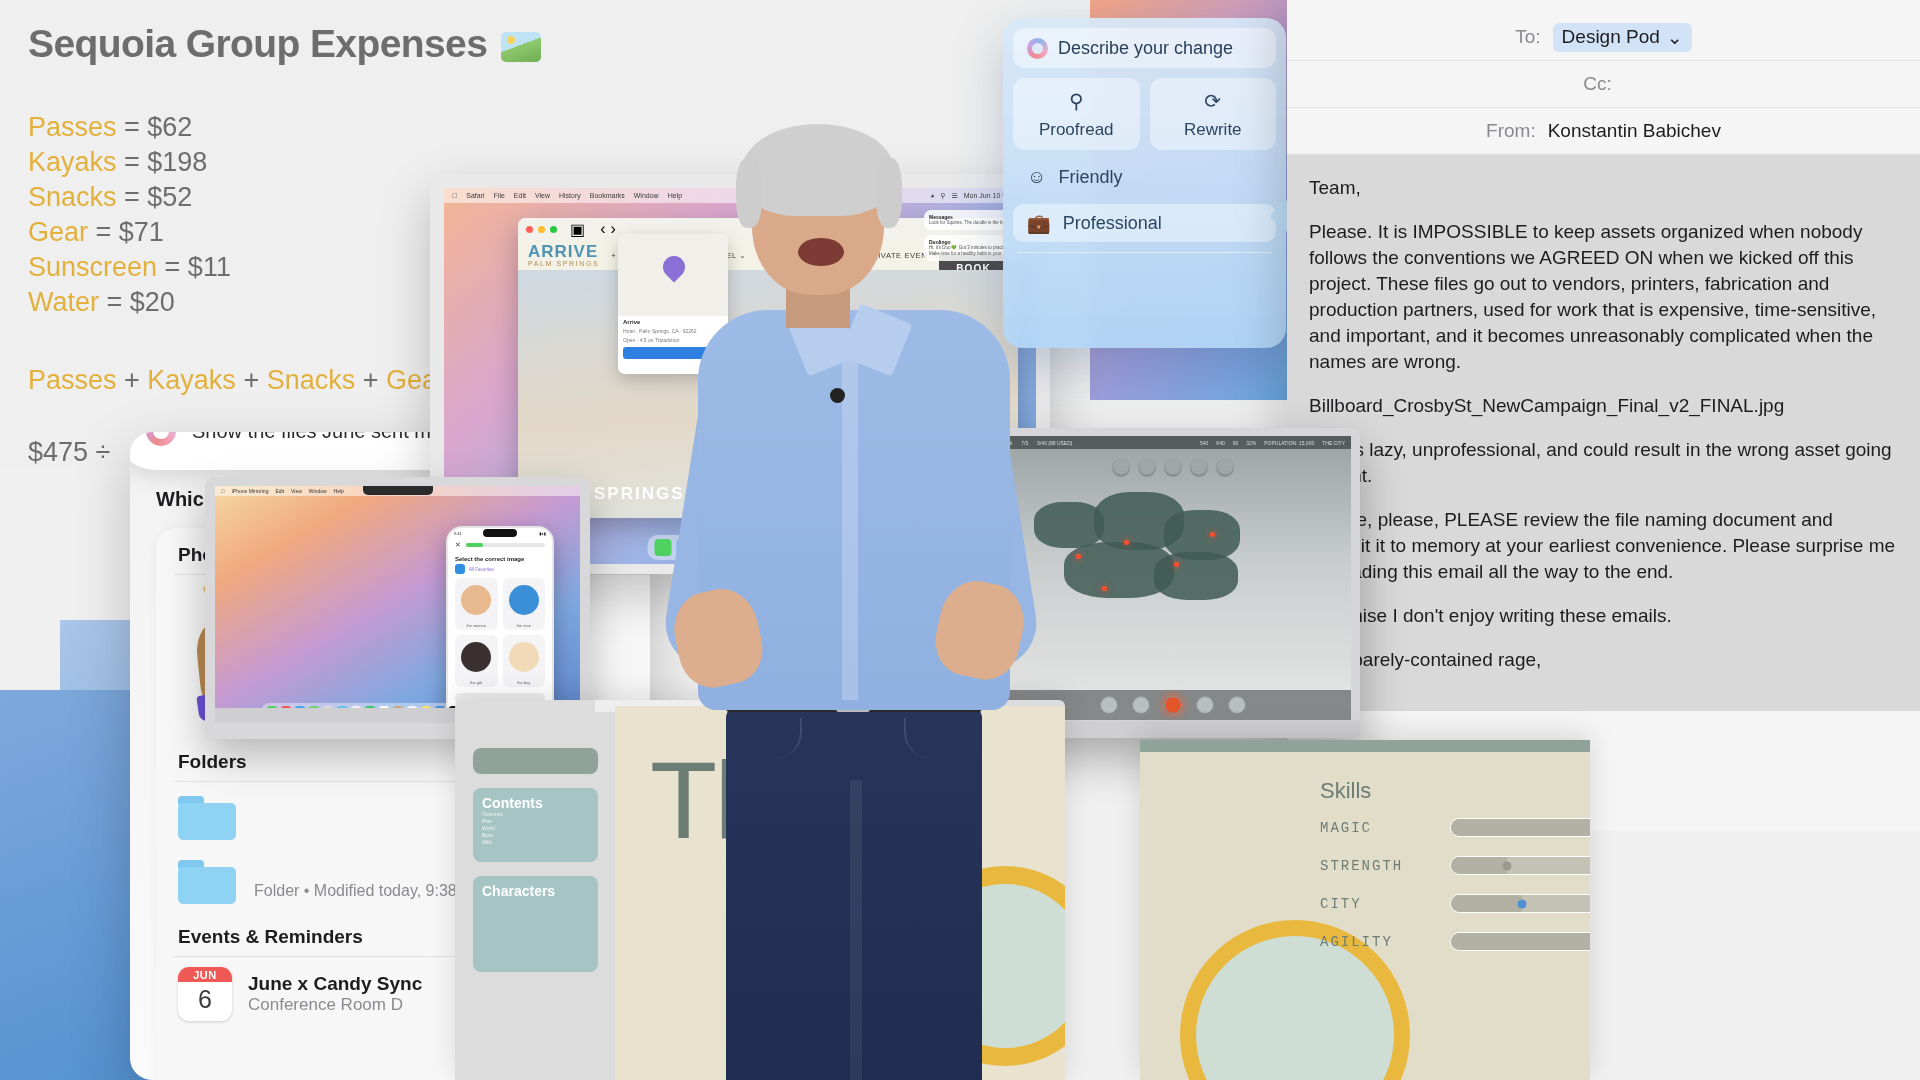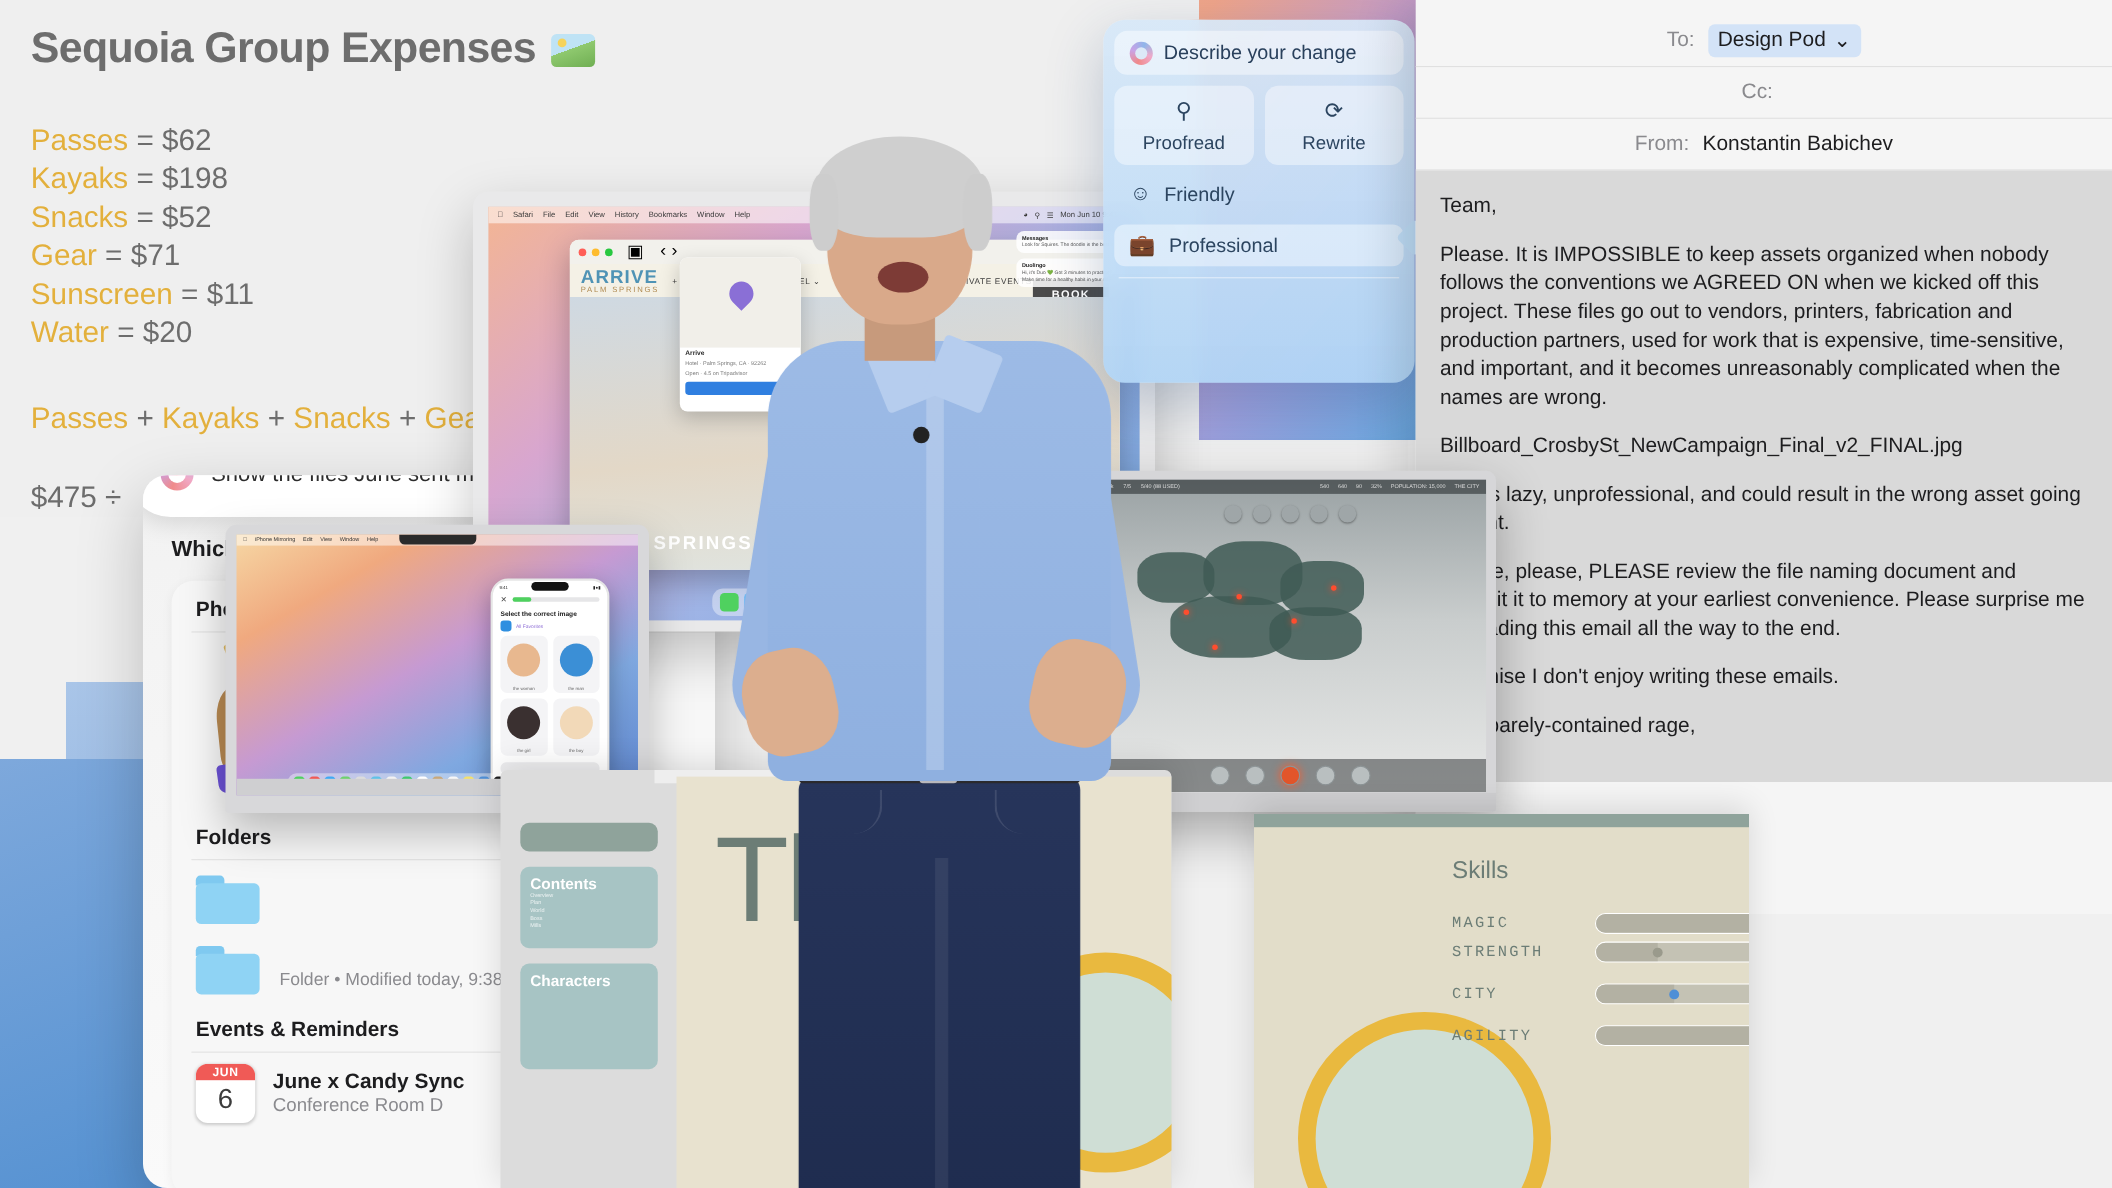--- a/index.html
+++ b/index.html
@@ -684,21 +684,21 @@
         <div class="th">Characters</div>
       </div>
     </div>
   </div>
 
   <div class="panel" id="rpg">
     <div class="topbar"></div>
     <div class="ringb"></div>
     <div class="skillhead">Skills</div>
     <div id="skills-container">
-        <div class="skillrow" style="top: 78px; margin-top: 12px;">
+        <div class="skillrow" style="top: 78px;">
           <span class="nm">MAGIC</span>
           <span class="bar">
             <span class="fill" style="width: 78%;"></span>
           </span>
         </div>
         <div class="skillrow" style="top: 116px;">
           <span class="nm">STRENGTH</span>
           <span class="bar">
             <span class="fill" style="width: 22%;"></span>
             <span class="dot" style="left: 22%; background: rgb(154, 154, 140);"></span>

